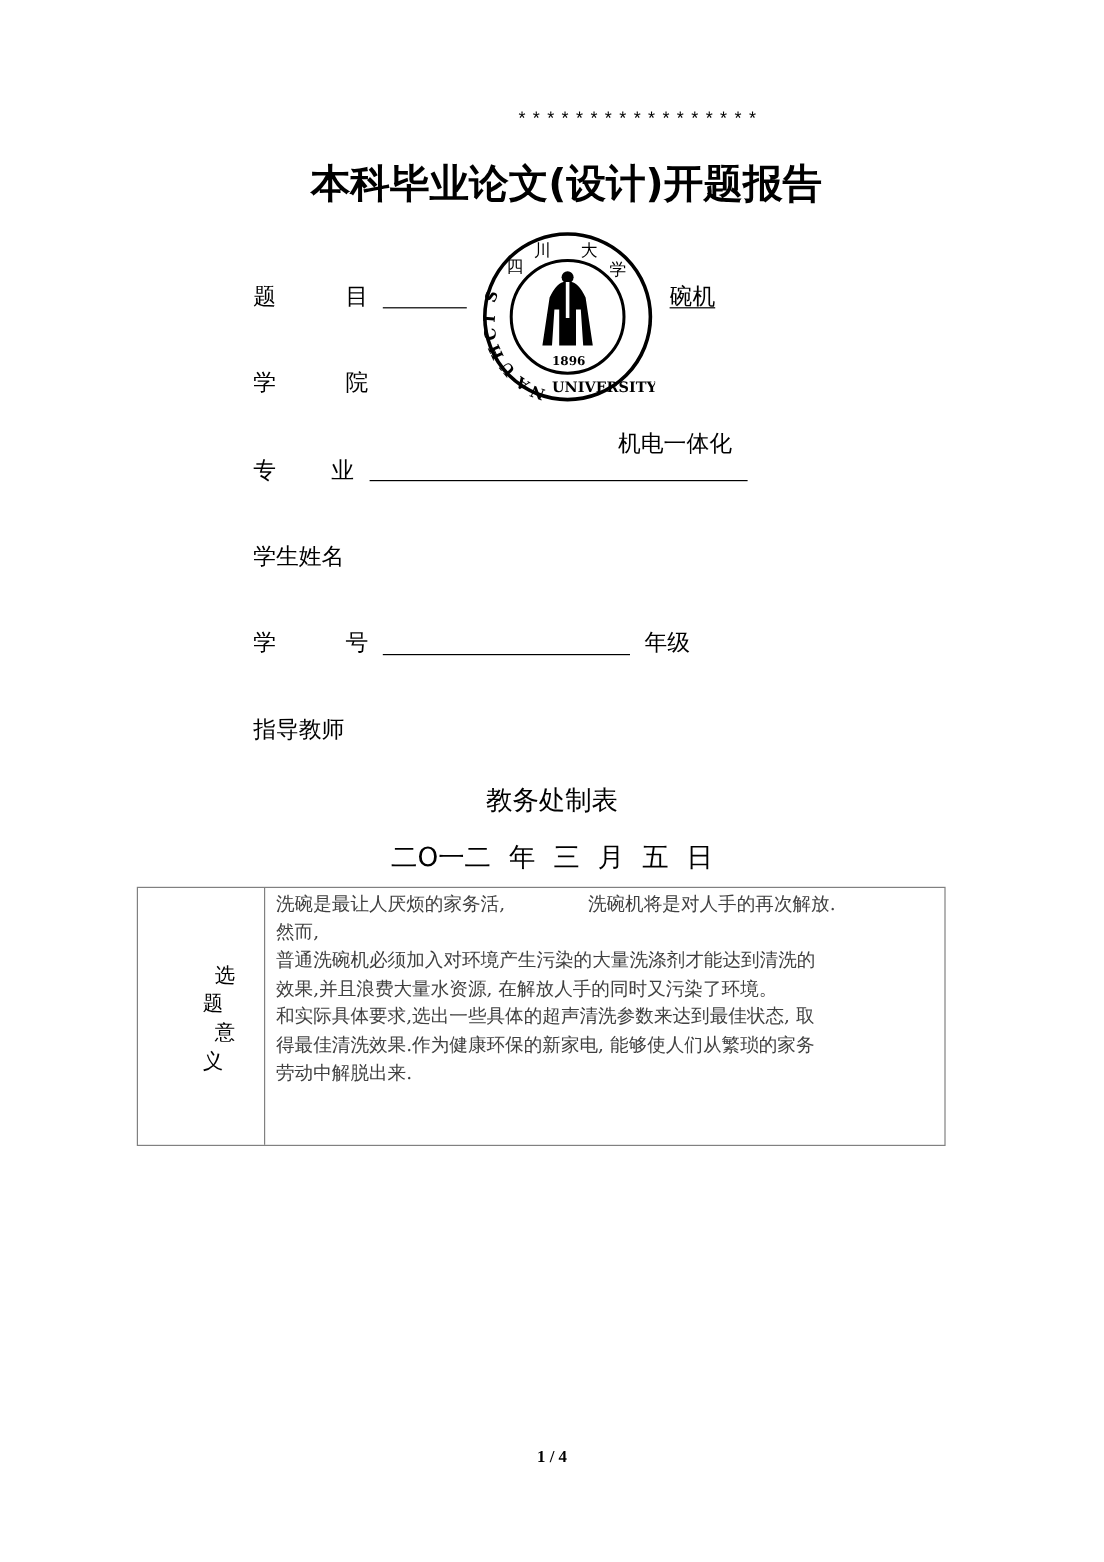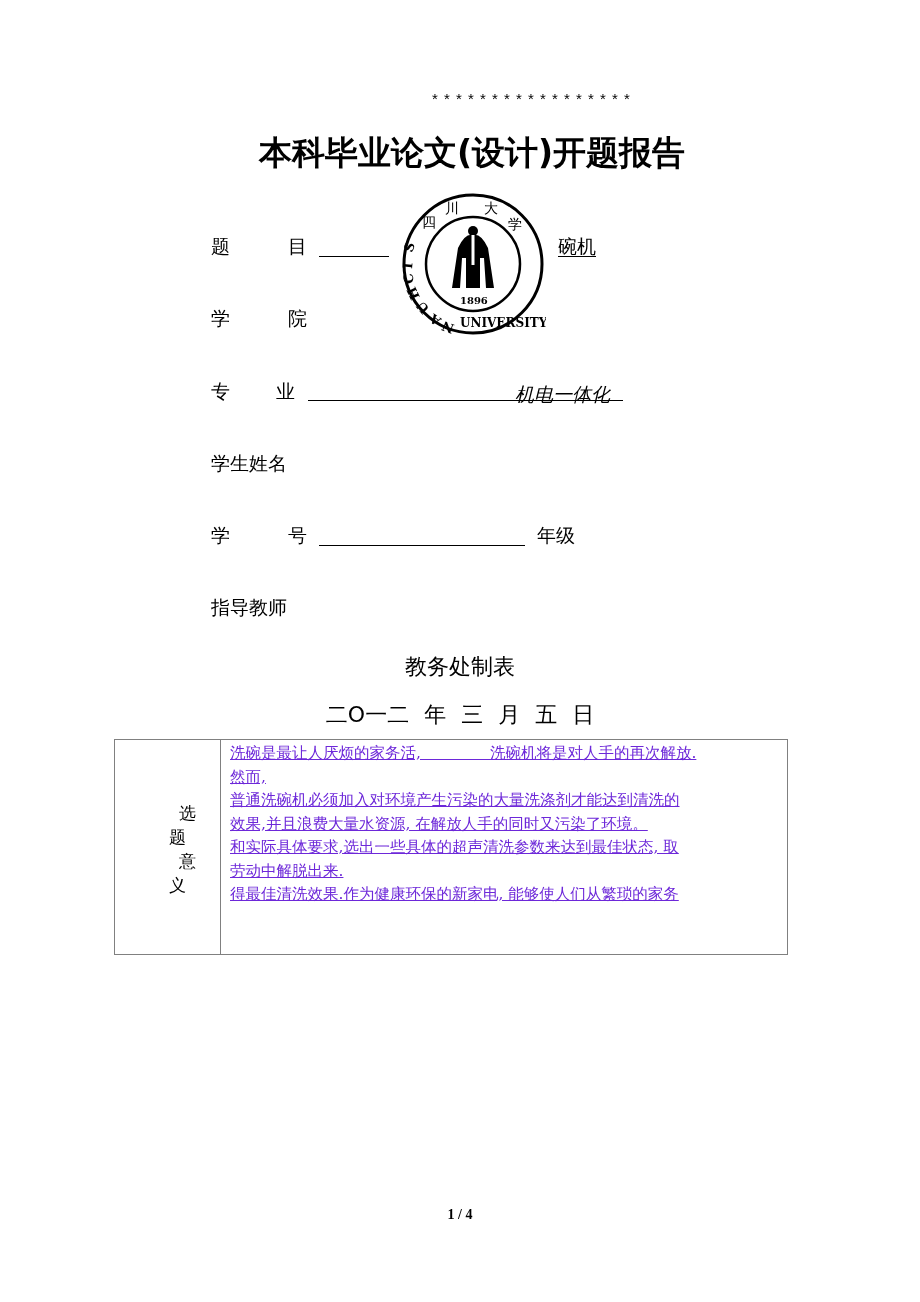--- a/index.html
+++ b/index.html
@@ -10,21 +10,21 @@
     .title { left: 0; width: 920px; top: 131px; text-align: center; font-size: 33px; font-weight: bold; letter-spacing: 0px; margin-left: 12px; }
     .label { font-size: 19px; }
     .uline { border-bottom: 1px solid #000; height: 0; }
     .val { font-size: 19px; text-decoration: underline; text-underline-offset: 3px; }
     .center-text { left: 0; width: 920px; text-align: center; }
     .subtitle { top: 652px; font-size: 22px; }
     .date { top: 700px; font-size: 22px; word-spacing: 8px; }
     .tbl { left: 114px; top: 739px; width: 674px; height: 216px; border: 1.5px solid #808080; box-sizing: border-box; }
     .tbl .divider { position: absolute; left: 105px; top: 0; bottom: 0; border-left: 1.5px solid #808080; }
     .sidelabel { position: absolute; font-size: 17px; line-height: 22px; }
-    .para { position: absolute; left: 115px; top: 2px; width: 556px; font-family: "DejaVu Serif", "Liberation Serif", serif; font-size: 15.5px; line-height: 23.5px; color: #6d28d9; text-decoration: underline; }
+    .para { position: absolute; left: 115px; top: 2px; width: 556px; font-family: "DejaVu Serif", "Liberation Serif", serif; font-size: 15.5px; line-height: 23.5px; color: #404040; }
     .para div { white-space: nowrap; }
     .footer { top: 1207px; font-family: "Liberation Serif", serif; font-size: 14px; font-weight: bold; }
     .logo { left: 400px; top: 193px; width: 146px; height: 142px; }
   </style>
 </head>
 <body>
 
 <div class="abs stars">* * * * * * * * * * * * * * * * *</div>
 <div class="abs title">本科毕业论文(设计)开题报告</div>
 
@@ -59,21 +59,21 @@
 <div class="abs label" style="left:288px; top:234px;">目</div>
 <div class="abs uline" style="left:319px; top:256px; width:70px;"></div>
 <div class="abs val" style="left:558px; top:234px;">碗机</div>
 
 <div class="abs label" style="left:211px; top:306px;">学</div>
 <div class="abs label" style="left:288px; top:306px;">院</div>
 
 <div class="abs label" style="left:211px; top:379px;">专</div>
 <div class="abs label" style="left:276px; top:379px;">业</div>
 <div class="abs uline" style="left:308px; top:400px; width:315px;"></div>
-<div class="abs label" style="left:515px; top:382px;font-style:italic;">机电一体化</div>
+<div class="abs label" style="left:515px; top:357px;">机电一体化</div>
 
 <div class="abs label" style="left:211px; top:451px;">学生姓名</div>
 
 <div class="abs label" style="left:211px; top:523px;">学</div>
 <div class="abs label" style="left:288px; top:523px;">号</div>
 <div class="abs uline" style="left:319px; top:545px; width:206px;"></div>
 <div class="abs label" style="left:537px; top:523px;">年级</div>
 
 <div class="abs label" style="left:211px; top:595px;">指导教师</div>
 
@@ -85,18 +85,18 @@
   <div class="sidelabel" style="left:64px; top:62px;">选</div>
   <div class="sidelabel" style="left:54px; top:86px;">题</div>
   <div class="sidelabel" style="left:64px; top:110px;">意</div>
   <div class="sidelabel" style="left:54px; top:134px;">义</div>
   <div class="para">
     <div style="white-space:pre">洗碗是最让人厌烦的家务活,              洗碗机将是对人手的再次解放.</div>
     <div>然而,</div>
     <div>普通洗碗机必须加入对环境产生污染的大量洗涤剂才能达到清洗的</div>
     <div>效果,并且浪费大量水资源, 在解放人手的同时又污染了环境。</div>
     <div>和实际具体要求,选出一些具体的超声清洗参数来达到最佳状态, 取</div>
+    <div>得最佳清洗效果.作为健康环保的新家电, 能够使人们从繁琐的家务</div>
     <div>劳动中解脱出来.</div>
-    <div>得最佳清洗效果.作为健康环保的新家电, 能够使人们从繁琐的家务</div>
   </div>
 </div>
 
 <div class="abs center-text footer">1 / 4</div>
 
 </body></html>

